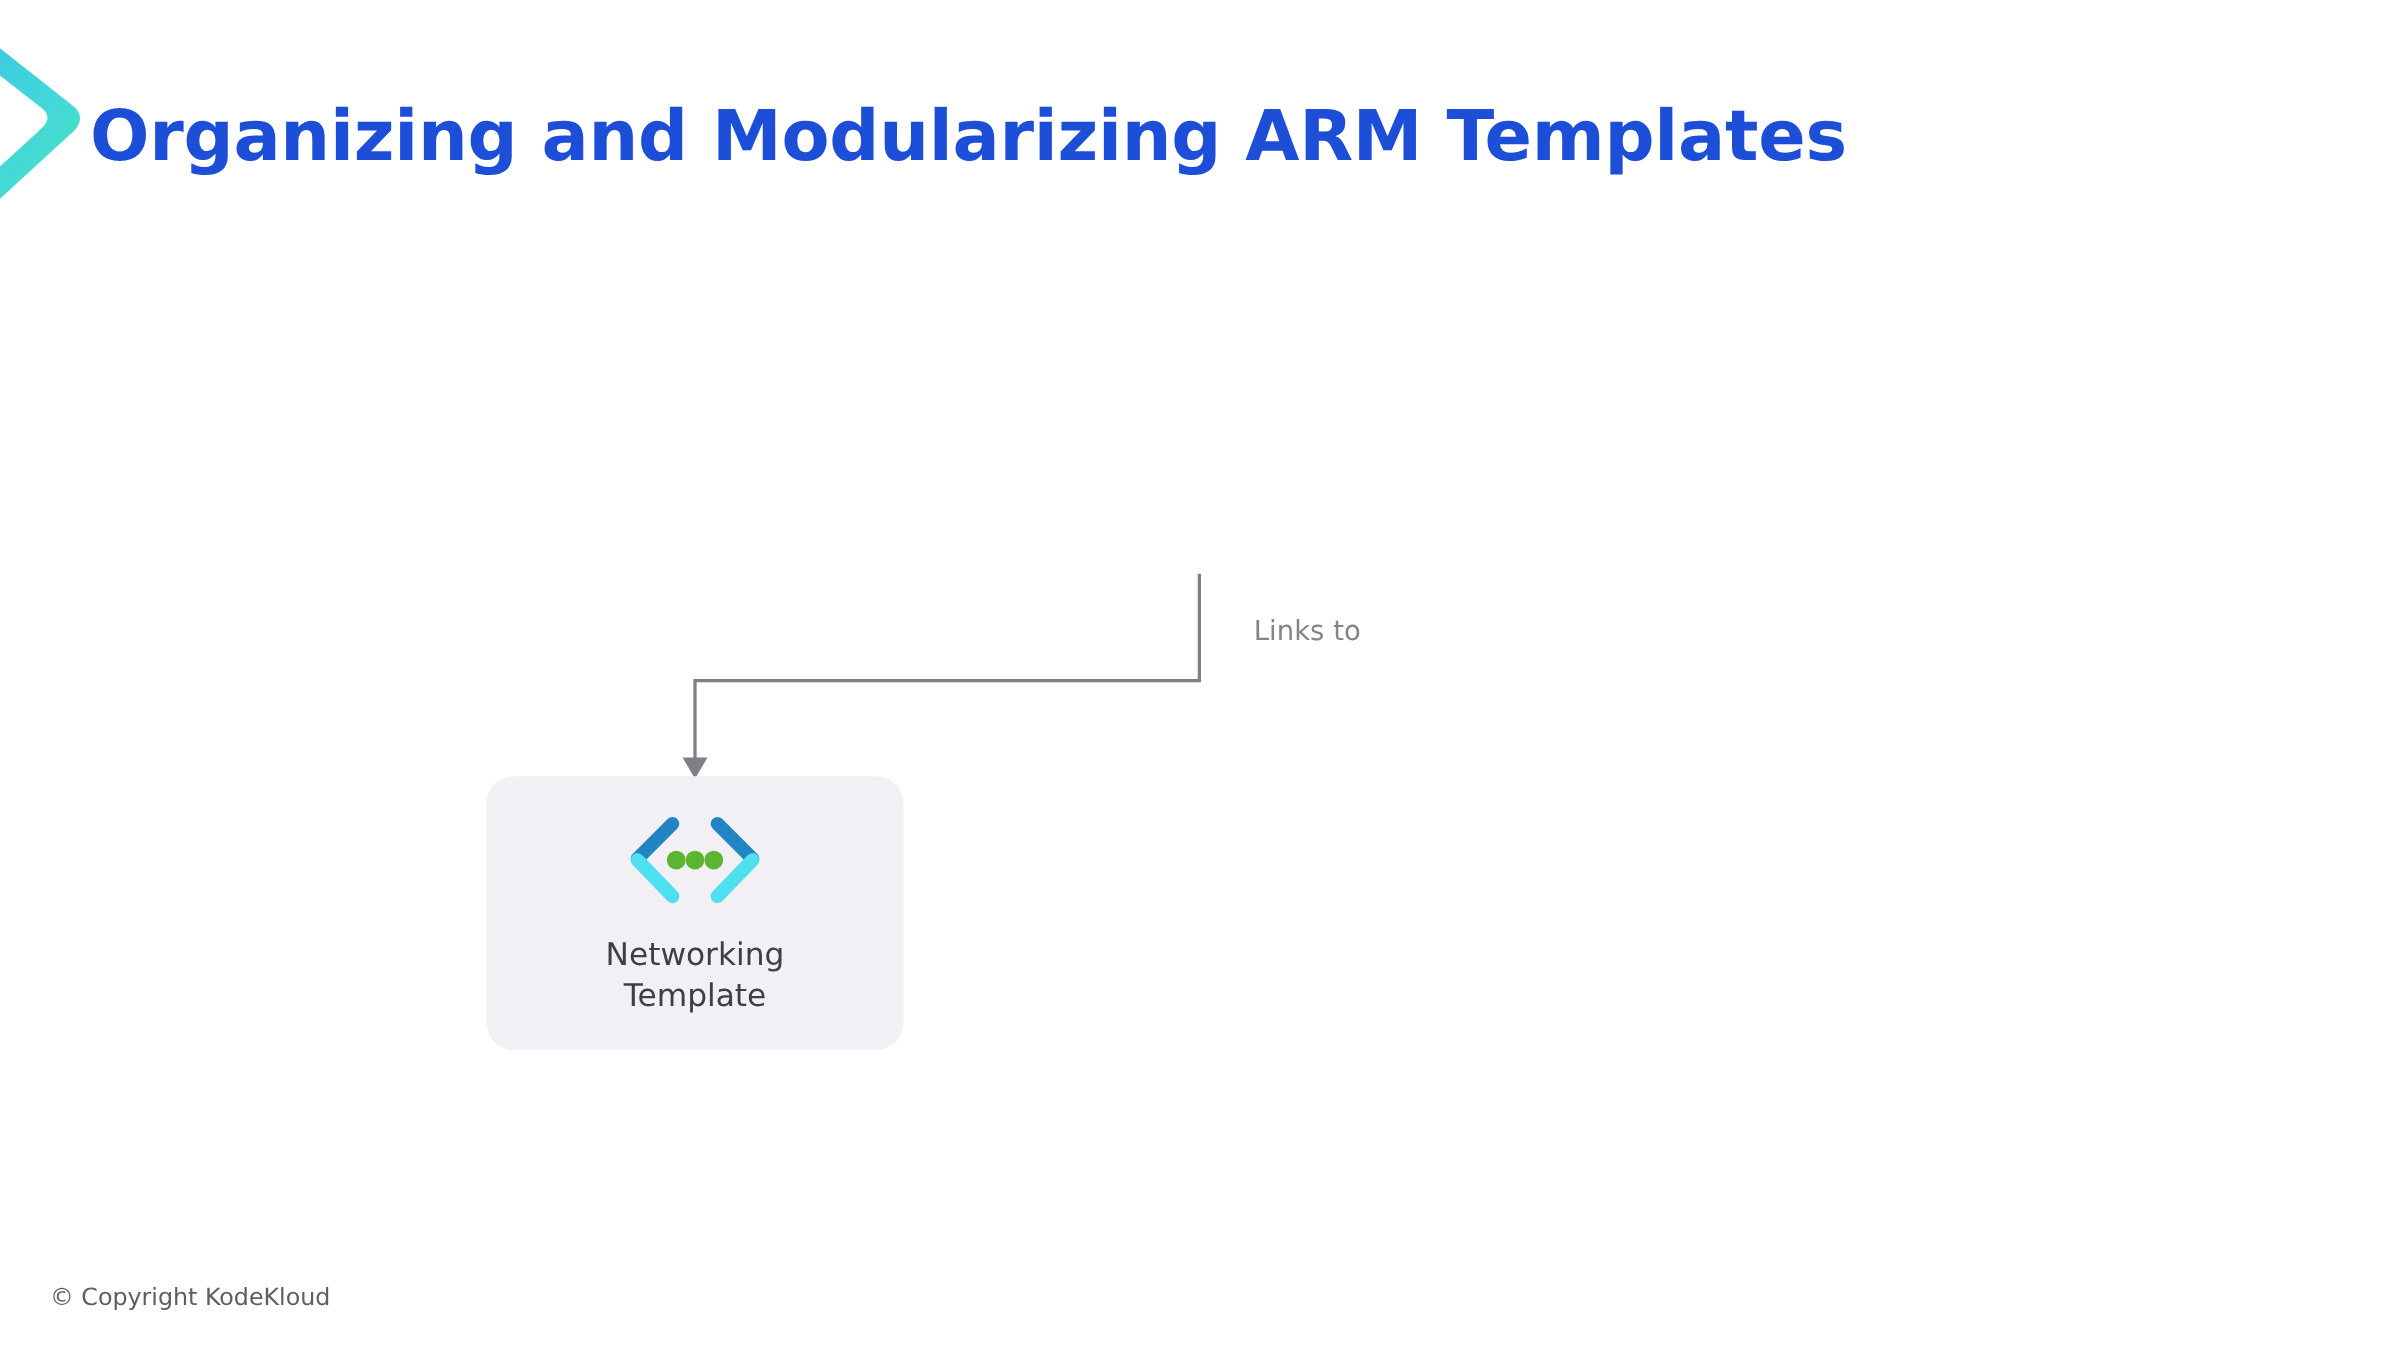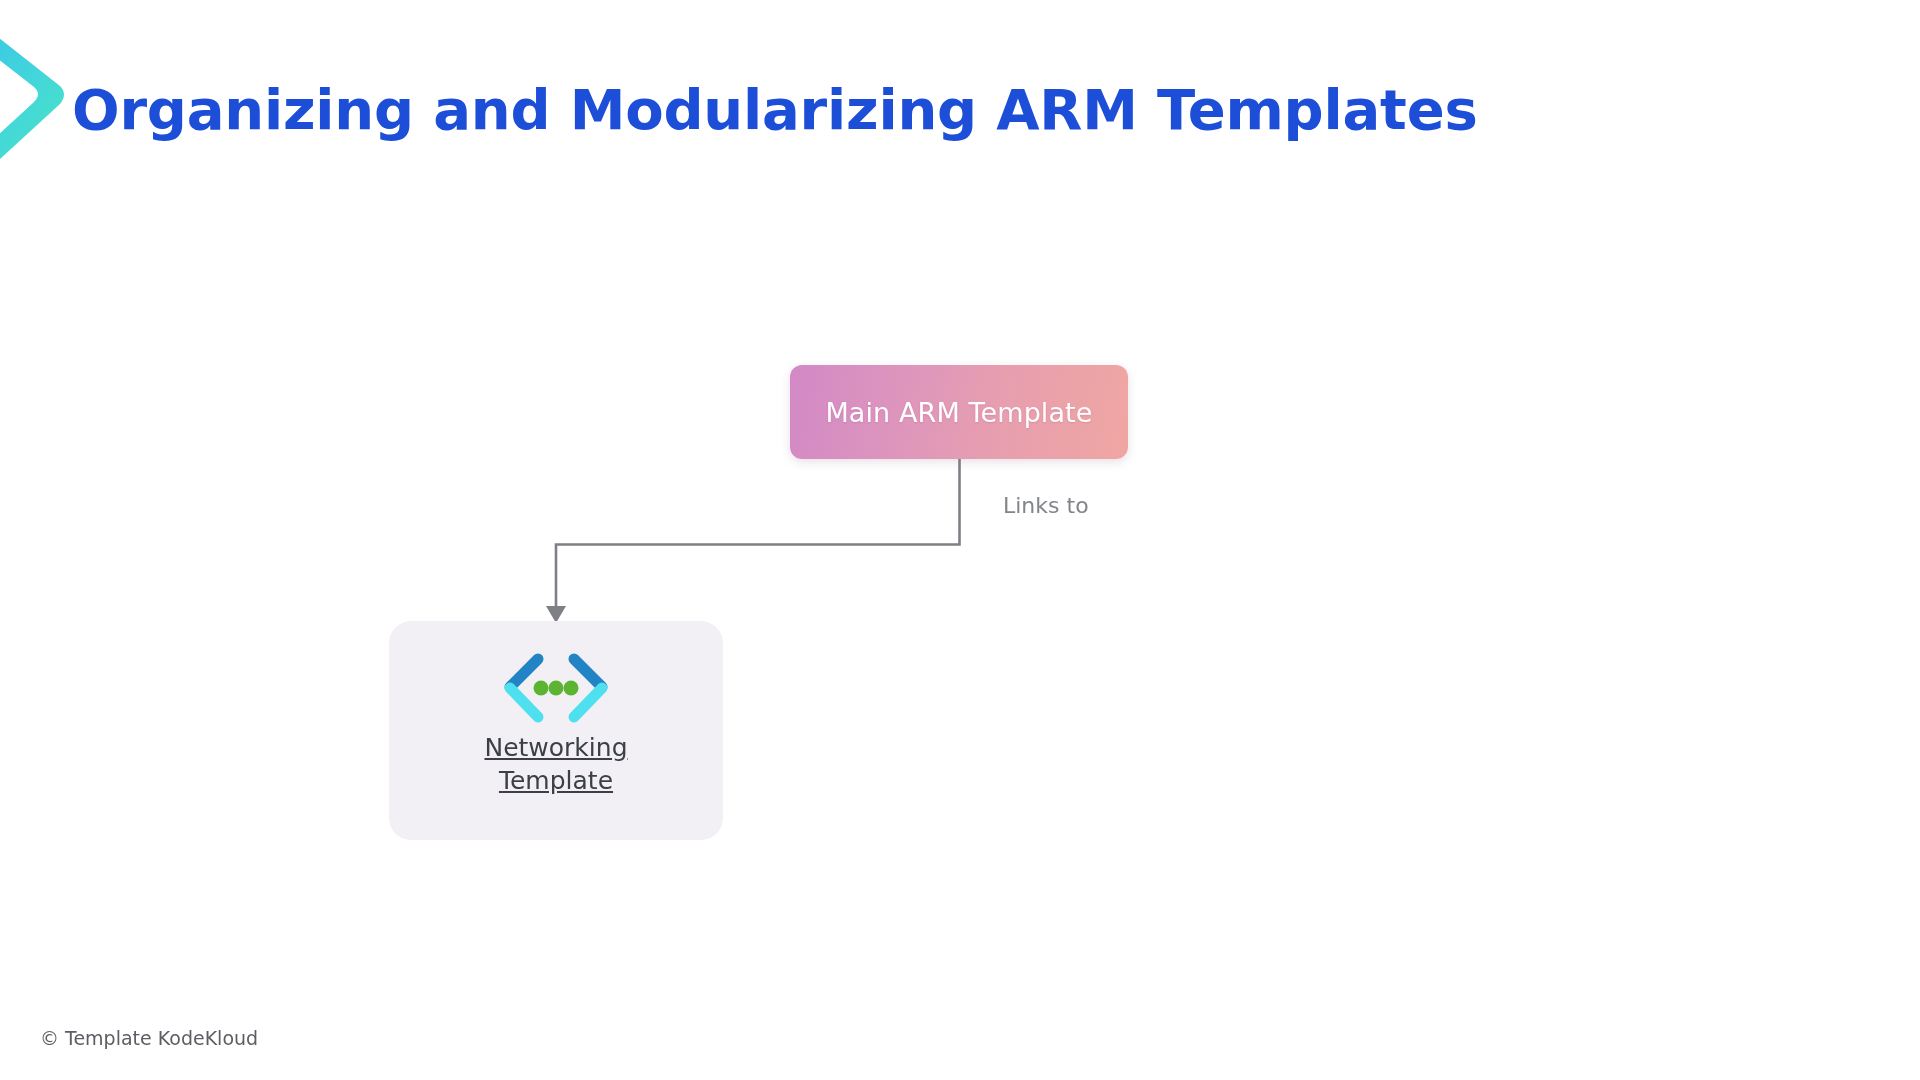--- a/index.html
+++ b/index.html
@@ -91,27 +91,26 @@
     flex-direction:column;
     align-items:center;
     justify-content:flex-start;
     padding-top:30px;
   }
   .node-card-icon {
     width:106px; height:74px;
     display:block;
   }
   .node-card-label {
-    margin-top:6px;
+    margin-top:22px;
     font-size:25px;
     line-height:1.32;
     color:#3c3f45;
     text-align:center;
     white-space:pre-line;
-    text-decoration:underline;
   }
 
   
   .footer-copyright {
     position:absolute;
     left:40px; top:1027px;
     font-size:19px;
     color:#5b5e63;
     white-space:nowrap;
   }
@@ -136,23 +135,20 @@
 
   <div class="diagram">
 
     <svg class="connector-svg" aria-hidden="true">
       <g stroke="#7e8085" stroke-width="2.6" fill="none">
         <path d="M959.5 459 L959.5 544.5 L556 544.5 L556 609"></path>
       </g>
       <polygon points="546,606 566,606 556,623" fill="#7e8085"></polygon>
     </svg>
 
-    <div class="node-main">
-      <span class="node-main-label">Main ARM Template</span>
-    </div>
 
     <span class="edge-label">Links to</span>
 
     <div class="node-card">
       <svg class="node-card-icon" viewBox="0 0 106 74" aria-hidden="true">
 
         <line x1="35" y1="8" x2="7" y2="36" stroke="#2284c5" stroke-width="11" stroke-linecap="round"></line>
         <line x1="7" y1="37" x2="35" y2="66" stroke="#4fe0f0" stroke-width="11" stroke-linecap="round"></line>
 
         <line x1="71" y1="8" x2="99" y2="36" stroke="#2284c5" stroke-width="11" stroke-linecap="round"></line>
@@ -161,15 +157,15 @@
         <circle cx="38" cy="37" r="7.5" fill="#5cb531"></circle>
         <circle cx="53" cy="37" r="7.5" fill="#5cb531"></circle>
         <circle cx="68" cy="37" r="7.5" fill="#5cb531"></circle>
       </svg>
       <span class="node-card-label">Networking
 Template</span>
     </div>
 
   </div>
 
-  <div class="footer-copyright">© Template KodeKloud</div>
+  <div class="footer-copyright">© Copyright KodeKloud</div>
 
 </div>
 
 </body></html>

